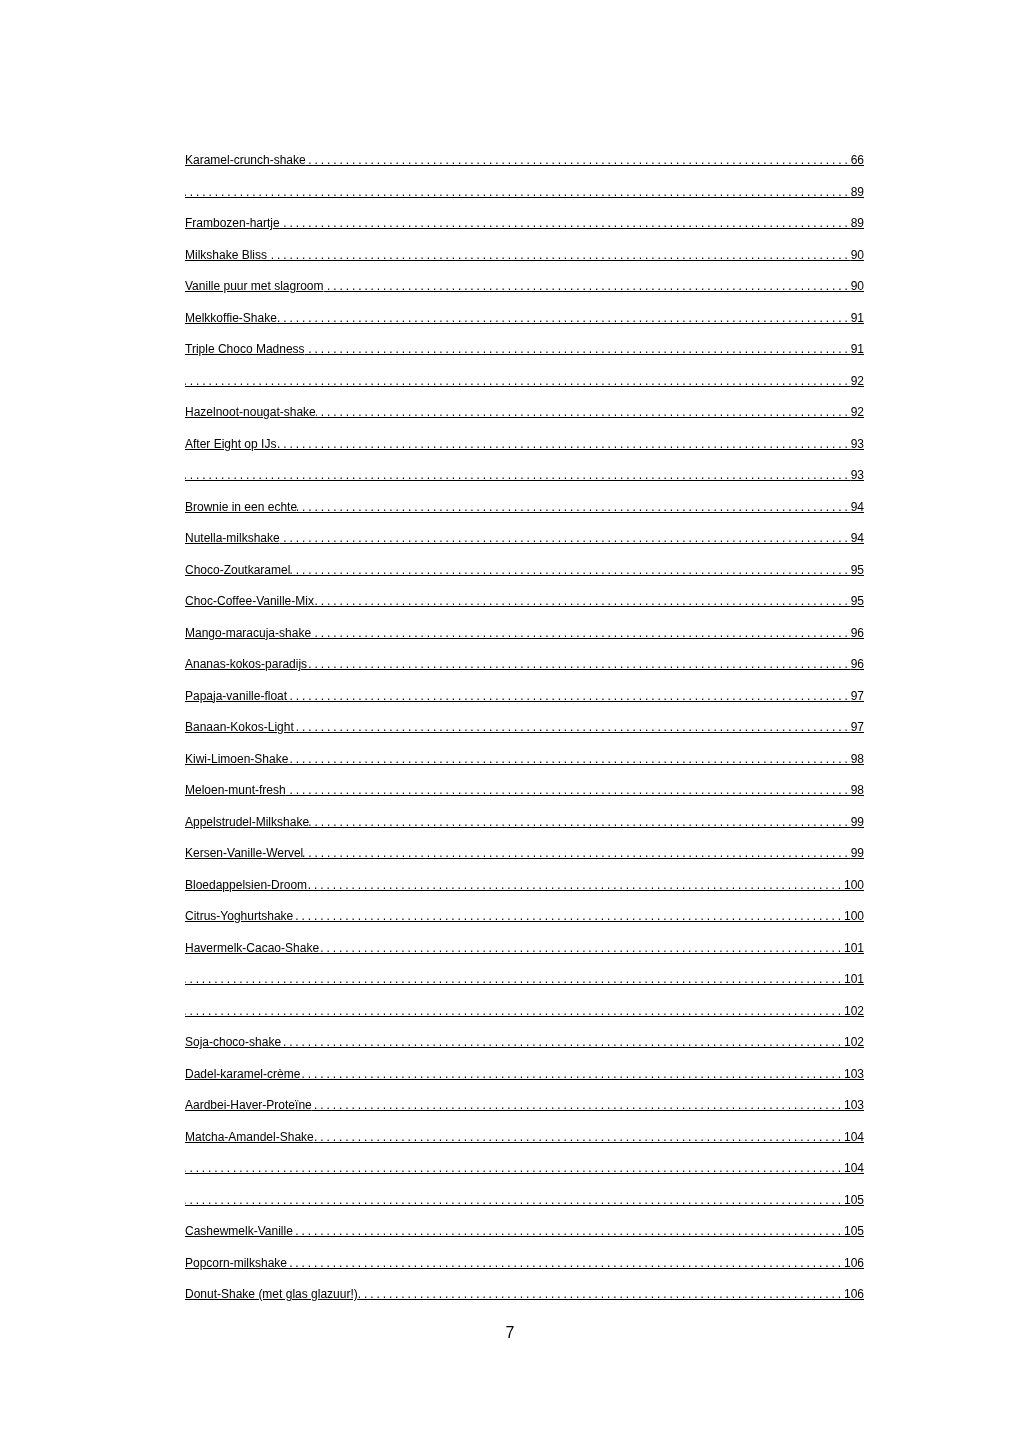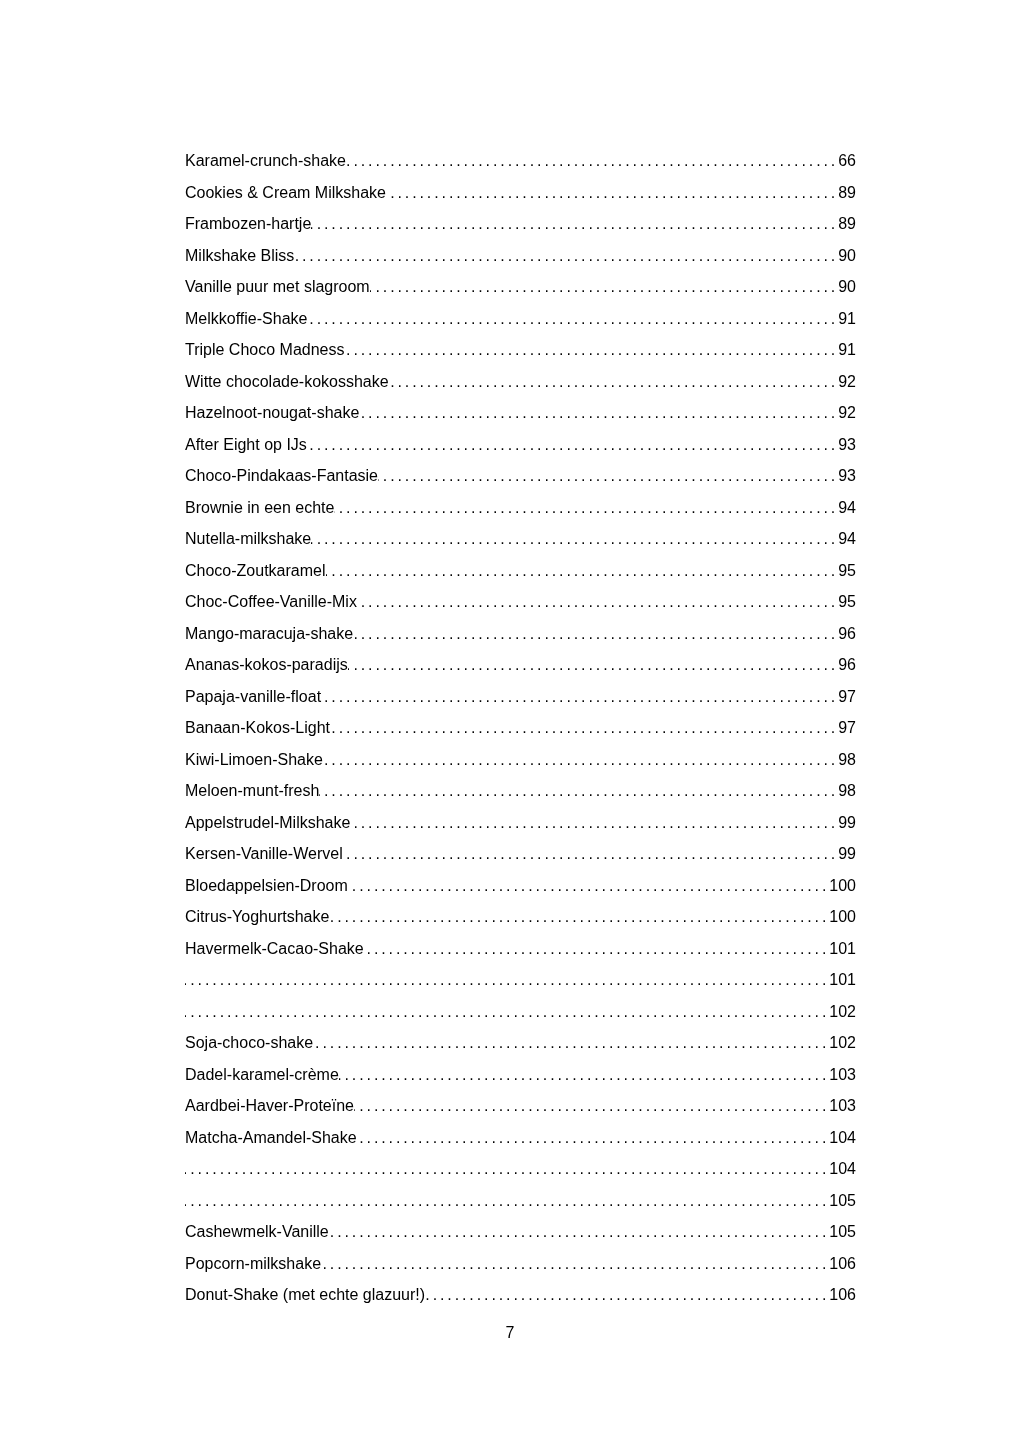--- a/index.html
+++ b/index.html
@@ -12,24 +12,25 @@
     width: 1020px;
     height: 1440px;
     background: #ffffff;
     color: #000000;
     font-family: "Liberation Sans", sans-serif;
     overflow: hidden;
   }
   .toc-list {
     position: absolute;
     left: 185px;
-    right: 164px;
+    right: 156px;
     top: 145px;
-    font-size: 16px;
+    font-size: 12px;
     line-height: 31.5px;
+    text-decoration: underline;
   }
   .toc-row {
     display: flex;
     align-items: baseline;
     height: 31.5px;
     white-space: nowrap;
   }
   .toc-title {
     flex: 0 0 auto;
   }
@@ -62,21 +63,20 @@
 <body>
 
 <div class="doc-page">
   <div class="toc-list">
       <div class="toc-row">
         <span class="toc-title">Karamel-crunch-shake</span>
         <span class="toc-dots"></span>
         <span class="toc-page">66</span>
       </div>
       <div class="toc-row">
-        <span class="toc-title">Cookies &amp; Cream Milkshake</span>
         <span class="toc-dots"></span>
         <span class="toc-page">89</span>
       </div>
       <div class="toc-row">
         <span class="toc-title">Frambozen-hartje</span>
         <span class="toc-dots"></span>
         <span class="toc-page">89</span>
       </div>
       <div class="toc-row">
         <span class="toc-title">Milkshake Bliss</span>
@@ -92,36 +92,34 @@
         <span class="toc-title">Melkkoffie-Shake</span>
         <span class="toc-dots"></span>
         <span class="toc-page">91</span>
       </div>
       <div class="toc-row">
         <span class="toc-title">Triple Choco Madness</span>
         <span class="toc-dots"></span>
         <span class="toc-page">91</span>
       </div>
       <div class="toc-row">
-        <span class="toc-title">Witte chocolade-kokosshake</span>
         <span class="toc-dots"></span>
         <span class="toc-page">92</span>
       </div>
       <div class="toc-row">
         <span class="toc-title">Hazelnoot-nougat-shake</span>
         <span class="toc-dots"></span>
         <span class="toc-page">92</span>
       </div>
       <div class="toc-row">
         <span class="toc-title">After Eight op IJs</span>
         <span class="toc-dots"></span>
         <span class="toc-page">93</span>
       </div>
       <div class="toc-row">
-        <span class="toc-title">Choco-Pindakaas-Fantasie</span>
         <span class="toc-dots"></span>
         <span class="toc-page">93</span>
       </div>
       <div class="toc-row">
         <span class="toc-title">Brownie in een echte</span>
         <span class="toc-dots"></span>
         <span class="toc-page">94</span>
       </div>
       <div class="toc-row">
         <span class="toc-title">Nutella-milkshake</span>
@@ -233,19 +231,19 @@
         <span class="toc-title">Cashewmelk-Vanille</span>
         <span class="toc-dots"></span>
         <span class="toc-page">105</span>
       </div>
       <div class="toc-row">
         <span class="toc-title">Popcorn-milkshake</span>
         <span class="toc-dots"></span>
         <span class="toc-page">106</span>
       </div>
       <div class="toc-row">
-        <span class="toc-title">Donut-Shake (met echte glazuur!)</span>
+        <span class="toc-title">Donut-Shake (met glas glazuur!)</span>
         <span class="toc-dots"></span>
         <span class="toc-page">106</span>
       </div>
     </div>
   <div class="page-footer">7</div>
 </div>
 
 </body></html>

